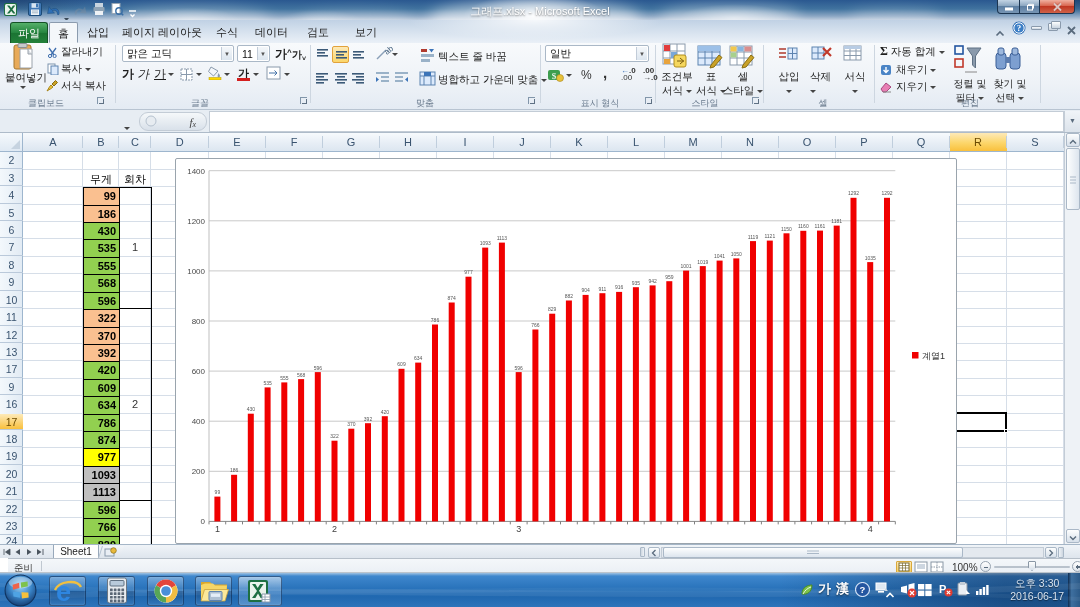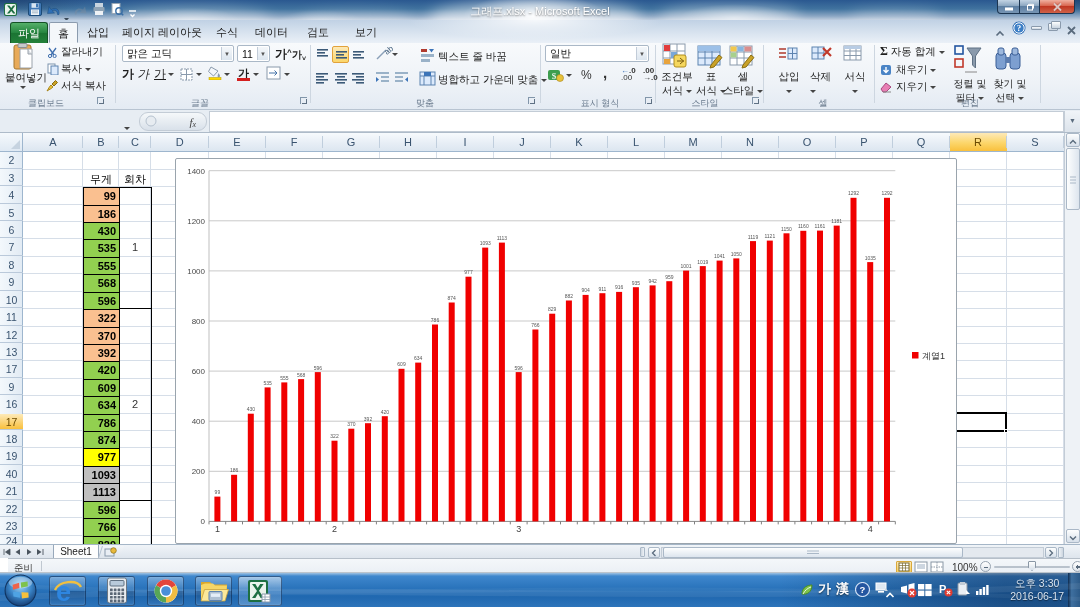--- a/index.html
+++ b/index.html
@@ -483,21 +483,21 @@
 <div class="rhdr" style="top:139.7px;height:16.42px;line-height:16px">10</div>
 <div class="rhdr" style="top:157.1px;height:16.42px;line-height:16px">11</div>
 <div class="rhdr" style="top:174.5px;height:16.42px;line-height:16px">12</div>
 <div class="rhdr" style="top:191.9px;height:16.42px;line-height:16px">13</div>
 <div class="rhdr" style="top:209.3px;height:16.42px;line-height:16px">17</div>
 <div class="rhdr" style="top:226.8px;height:16.42px;line-height:16px">9</div>
 <div class="rhdr" style="top:244.2px;height:26px;line-height:16px">16</div>
 <div class="rhdr hl" style="top:261.6px;height:16.42px;line-height:16px">17</div>
 <div class="rhdr" style="top:279.0px;height:16.42px;line-height:16px">18</div>
 <div class="rhdr" style="top:296.4px;height:16.42px;line-height:16px">19</div>
-<div class="rhdr" style="top:313.9px;height:16.42px;line-height:16px">40</div>
+<div class="rhdr" style="top:313.9px;height:16.42px;line-height:16px">20</div>
 <div class="rhdr" style="top:331.3px;height:16.42px;line-height:16px">21</div>
 <div class="rhdr" style="top:348.7px;height:16.42px;line-height:16px">22</div>
 <div class="rhdr" style="top:366.1px;height:16.42px;line-height:16px">23</div>
 <div class="rhdr" style="top:383.5px;height:11px;line-height:11px">24</div>
 </div>
 <div class="ctext" style="left:83px;top:38.7px;width:36px">무게</div>
 <div class="ctext" style="left:119px;top:38.7px;width:32px">회차</div>
 <div class="cell" style="left:83px;top:54.1px;width:37px;height:18.0px;background:#fac090;border-bottom:none;">99</div>
 <div class="cell" style="left:83px;top:71.6px;width:37px;height:18.0px;background:#fac090;border-bottom:none;">186</div>
 <div class="cell" style="left:83px;top:89.0px;width:37px;height:18.0px;background:#92d050;border-bottom:none;">430</div>

